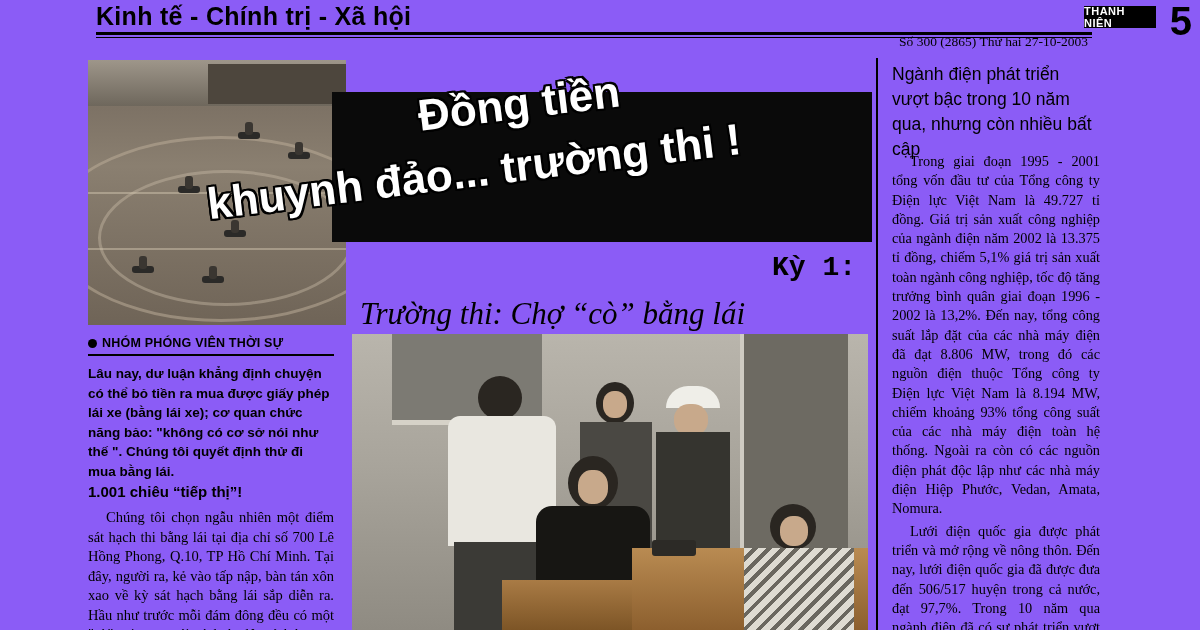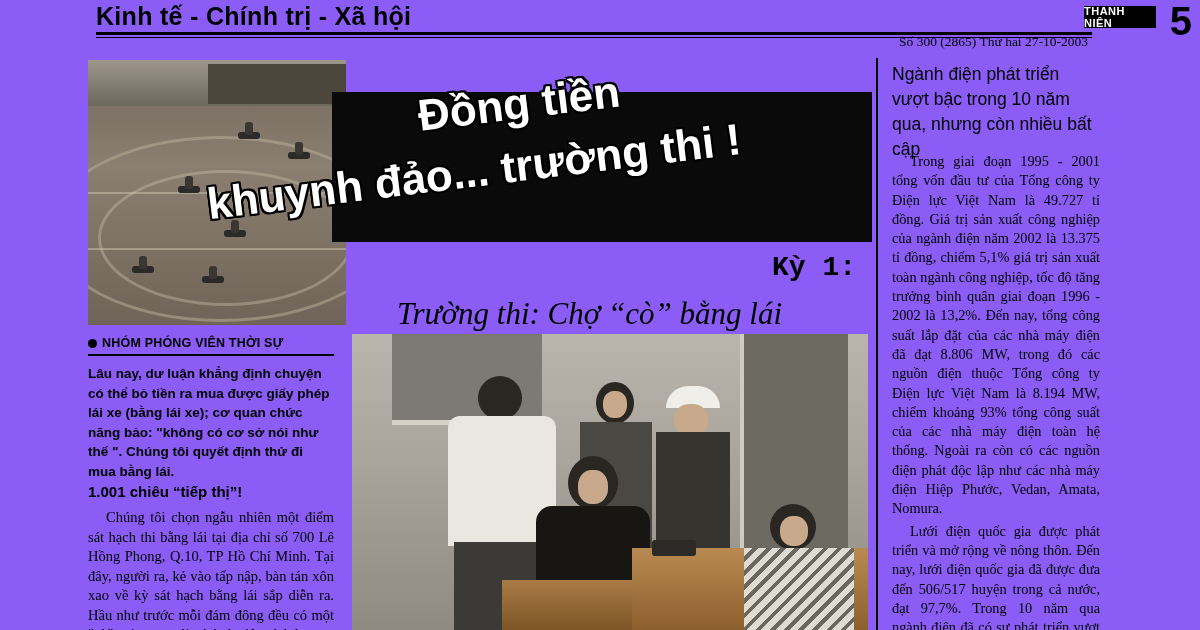--- a/index.html
+++ b/index.html
@@ -198,21 +198,20 @@
     font-weight: bold;
     font-size: 28px;
   }
   .subhead {
     position: absolute;
     left: 360px; top: 296px;
     font-family: "Liberation Serif", serif;
     font-style: italic;
     font-size: 31px;
     white-space: nowrap;
-    margin-left: 37px;
   }
 
   
   .byline {
     position: absolute;
     left: 88px; top: 336px;
     font-family: "Liberation Sans", sans-serif;
     font-weight: bold;
     font-size: 12.5px;
     letter-spacing: .2px;

